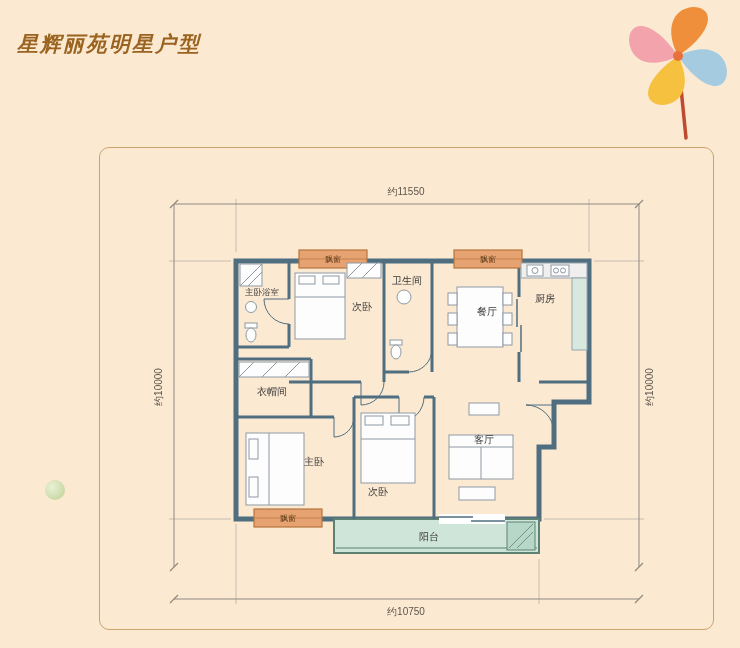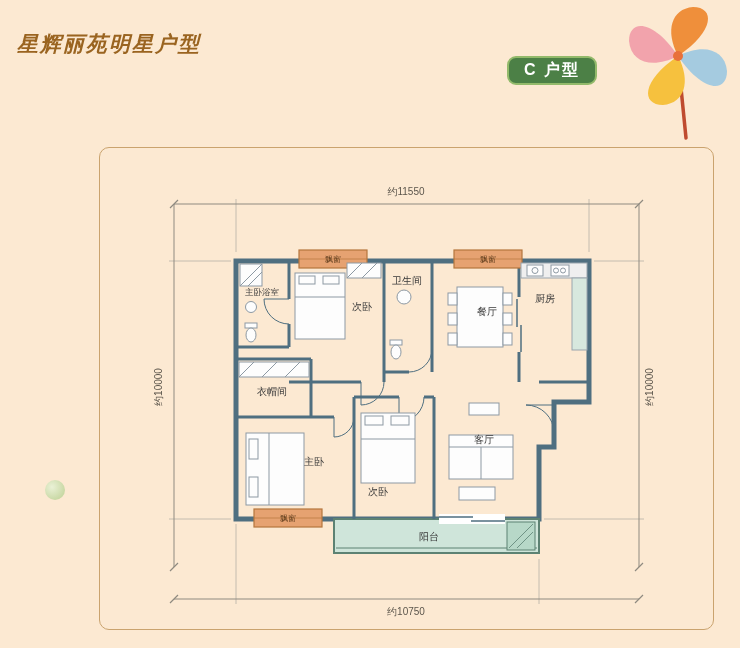--- a/index.html
+++ b/index.html
@@ -46,21 +46,20 @@
   .furn{stroke:#8d99a3;stroke-width:1;fill:#fdfdfd;}
   .furn-line{stroke:#8d99a3;stroke-width:1;fill:none;}
 </style>
 </head>
 <body>
 
 <div class="canvas">
 
   <div class="title">星辉丽苑明星户型</div>
 
-  <div class="badge">C 户型</div>
 
   <svg class="pinwheel" width="112" height="142" viewBox="0 0 112 142">
     <path d="M56,58 L64,138" stroke="#bf4b2f" stroke-width="3.5" stroke-linecap="round" fill="none"></path>
     <g>
       <path d="M56,56 C43,31 49,9 71,7 C93,7 93,31 56,56 Z" fill="#ef8f3b" transform="rotate(0 56 56)"></path>
       <path d="M56,56 C43,31 49,9 71,7 C93,7 93,31 56,56 Z" fill="#a5cbe0" transform="rotate(90 56 56)"></path>
       <path d="M56,56 C43,31 49,9 71,7 C93,7 93,31 56,56 Z" fill="#f6c13e" transform="rotate(180 56 56)"></path>
       <path d="M56,56 C43,31 49,9 71,7 C93,7 93,31 56,56 Z" fill="#f2a3ac" transform="rotate(270 56 56)"></path>
       <circle cx="56" cy="56" r="5" fill="#e8703a"></circle>
     </g>

